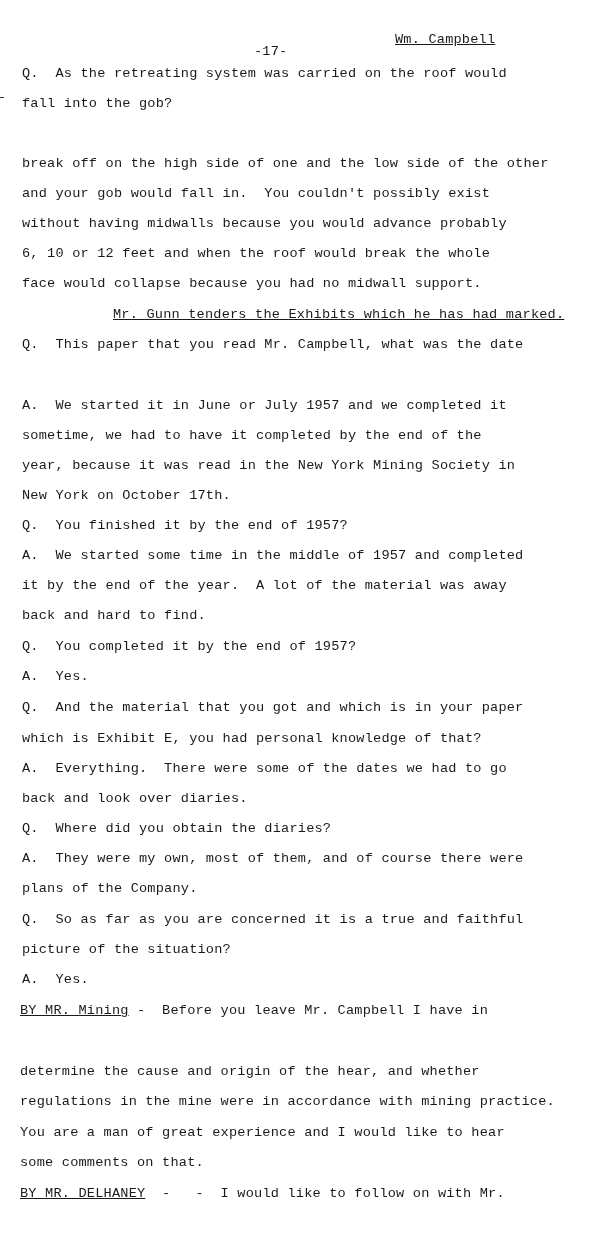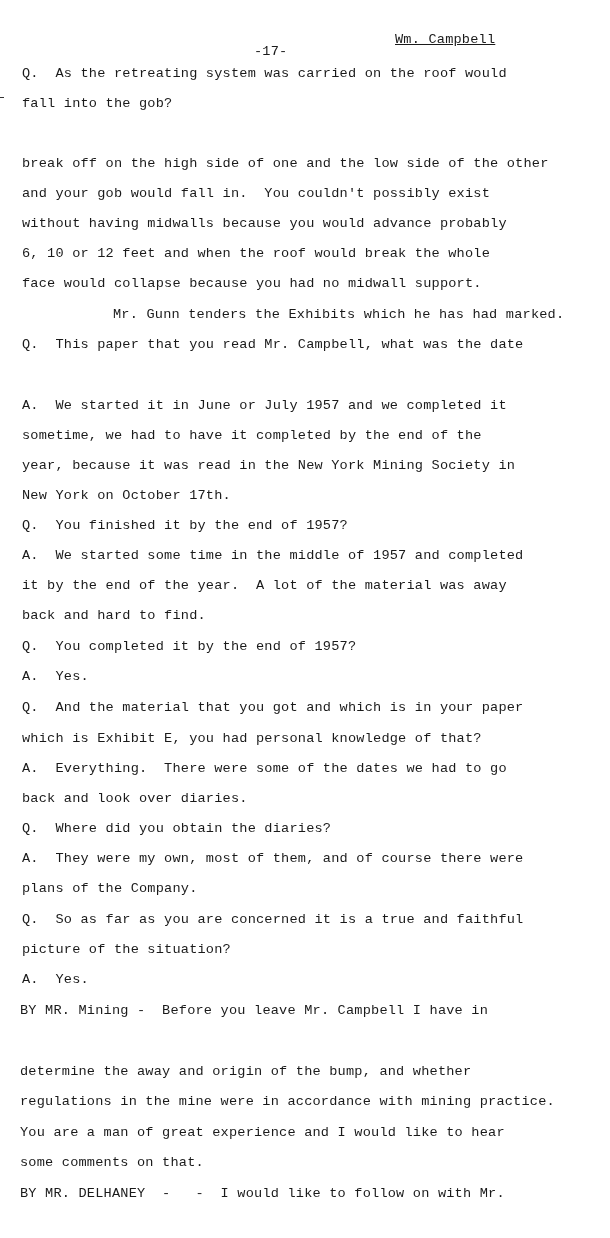--- a/index.html
+++ b/index.html
@@ -5,21 +5,21 @@
   html, body { margin: 0; padding: 0; background: #ffffff; }
   body { width: 610px; height: 1238px; position: relative; overflow: hidden; }
   .page {
     position: absolute; left: 0; top: 0; width: 610px; height: 1238px;
     font-family: "Liberation Mono", "DejaVu Sans Mono", monospace;
     font-size: 13.6px; color: #1a1a1a; letter-spacing: 0.2px;
   }
   .hdr-num { position: absolute; left: 254px; top: 32px; margin-top: 12px; }
   .hdr-name { position: absolute; left: 395px; top: 32px; text-decoration: underline; }
   .line { position: absolute; left: 22px; white-space: pre; line-height: 18px; }
-  .u { }
+  .u { text-decoration: underline; }
   .margin-tick { position: absolute; left: 0; top: 97px; width: 4px; height: 1px; background: #333; }
 </style>
 </head>
 <body>
 
 <div class="page">
   <span class="hdr-num">-17-</span>
   <span class="hdr-name">Wm. Campbell</span>
   <div class="margin-tick"></div>
 
@@ -46,18 +46,18 @@
   <div class="line" style="top:730px">which is Exhibit E, you had personal knowledge of that?</div>
   <div class="line" style="top:760px">A.  Everything.  There were some of the dates we had to go</div>
   <div class="line" style="top:790px">back and look over diaries.</div>
   <div class="line" style="top:820px">Q.  Where did you obtain the diaries?</div>
   <div class="line" style="top:850px">A.  They were my own, most of them, and of course there were</div>
   <div class="line" style="top:880px">plans of the Company.</div>
   <div class="line" style="top:911px">Q.  So as far as you are concerned it is a true and faithful</div>
   <div class="line" style="top:941px">picture of the situation?</div>
   <div class="line" style="top:971px">A.  Yes.</div>
   <div class="line" style="top:1002px;left:20px"><span class="u">BY MR. Mining</span><span> -  Before you leave Mr. Campbell I have in</span></div>
-  <div class="line" style="top:1063px;left:20px">determine the away and origin of the bump, and whether</div>
+  <div class="line" style="top:1063px;left:20px">determine the cause and origin of the hear, and whether</div>
   <div class="line" style="top:1093px;left:20px">regulations in the mine were in accordance with mining practice.</div>
   <div class="line" style="top:1124px;left:20px">You are a man of great experience and I would like to hear</div>
   <div class="line" style="top:1154px;left:20px">some comments on that.</div>
   <div class="line" style="top:1185px;left:20px"><span class="u">BY MR. DELHANEY</span><span>  -   -  I would like to follow on with Mr.</span></div>
 </div>
 
 </body></html>

